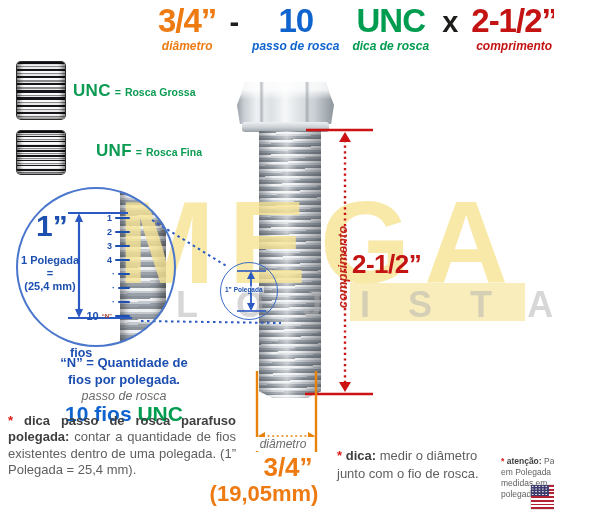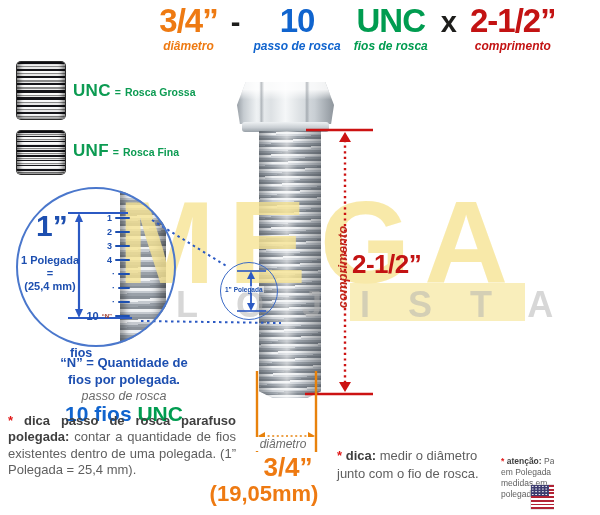--- a/index.html
+++ b/index.html
@@ -126,37 +126,37 @@
       <span class="tg-big c-orange">3/4”</span>
       <span class="tg-sub c-orange">diâmetro</span>
     </div>
     <span class="tg-sep c-dark">-</span>
     <div class="tg">
       <span class="tg-big c-blue">10</span>
       <span class="tg-sub c-blue">passo de rosca</span>
     </div>
     <div class="tg">
       <span class="tg-big c-green">UNC</span>
-      <span class="tg-sub c-green">fios de rosca</span>
+      <span class="tg-sub c-green">dica de rosca</span>
     </div>
     <span class="tg-sep c-dark">x</span>
     <div class="tg">
       <span class="tg-big c-red">2-1/2”</span>
       <span class="tg-sub c-red">comprimento</span>
     </div>
   </div>
 
   <div class="thread-icon coarse"></div>
   <div class="legend-label" style="top:81px;">
     <span class="legend-abbr">UNC</span>
     <span class="legend-name">=</span>
     <span class="legend-name">Rosca Grossa</span>
   </div>
   <div class="thread-icon fine"></div>
-  <div class="legend-label" style="top:141px;">
+  <div class="legend-label" style="top:141px;margin-left:23px;">
     <span class="legend-abbr">UNF</span>
     <span class="legend-name">=</span>
     <span class="legend-name">Rosca Fina</span>
   </div>
 
   <div class="big-circle-bg">
     <div class="mag-thread"></div>
   </div>
 
   <div class="bolt-head"></div>

